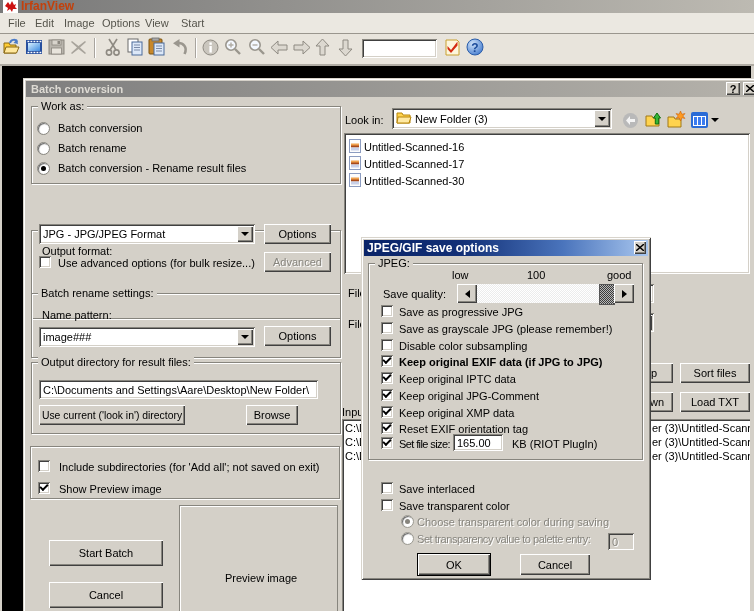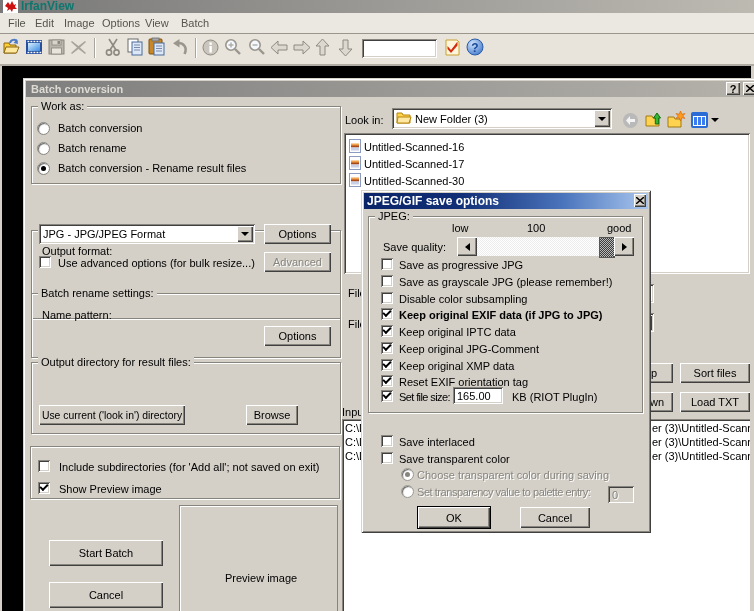--- a/index.html
+++ b/index.html
@@ -1,20 +1,20 @@
 <!DOCTYPE html>
 <html><head>
 <meta charset="utf-8">
 <style>
 html,body{margin:0;padding:0;}
 body{width:754px;height:611px;overflow:hidden;position:relative;
  font-family:"Liberation Sans",sans-serif;font-size:11px;color:#000;background:#000;}
 .abs{position:absolute;}
 
-.win{background:#d4d0c8;box-shadow:inset 1px 1px 0 #d8d4cc,inset -1px -1px 0 #404040,inset 2px 2px 0 #fff,inset -2px -2px 0 #87857e;}
+.win{background:#d4d0c8;box-shadow:inset 1px 1px 0 #d8d4cc,inset -1px -1px 0 #404040,inset 2px 2px 0 #fff,inset -2px -2px 0 #87857e;margin-top:47px;}
 
 .btn{background:#d4d0c8;box-shadow:inset 1px 1px 0 #fff,inset -1px -1px 0 #404040,inset -2px -2px 0 #87857e;
  display:flex;align-items:center;justify-content:center;font-size:11px;color:#000;}
 
 .fld{background:#fff;box-shadow:inset 1px 1px 0 #87857e,inset -1px -1px 0 #fff,inset 2px 2px 0 #404040,inset -2px -2px 0 #d4d0c8;}
 
 .grp{border:1px solid #87857e;box-shadow:inset 1px 1px 0 #fff,1px 1px 0 #fff;}
 .glab{position:absolute;top:-7px;left:6px;background:#d4d0c8;padding:0 3px;line-height:13px;font-size:11px;}
 
 .cb{position:absolute;width:12px;height:12px;background:#fff;box-shadow:inset 1px 1px 0 #87857e,inset -1px -1px 0 #fff,inset 2px 2px 0 #404040,inset -2px -2px 0 #d4d0c8;}
@@ -31,31 +31,31 @@
 </head>
 <body>
 
 <div class="abs" id="chrome" style="left:0;top:0;width:754px;height:66px;">
  <div class="abs" style="left:0;top:0;width:754px;height:13px;background:linear-gradient(to right,#787878,#bdbab2);"></div>
  <div class="abs" style="left:3px;top:0px;width:15px;height:13px;background:#fff;overflow:hidden;">
    <svg width="15" height="13">
         <path d="M2 6 L5 2 L7 5 L9 1 L11 5 L13 4 L12 7 L14 9 L10 9 L9 12 L7 9 L4 11 L5 8 Z" fill="#cc1111"></path>
       </svg>
  </div>
- <div class="abs" style="left:21px;top:0px;font-size:12px;font-weight:bold;color:#0f766e;line-height:13px;">IrfanView</div>
+ <div class="abs" style="left:21px;top:0px;font-size:12px;font-weight:bold;color:#c2410c;line-height:13px;">IrfanView</div>
  <div class="abs" style="left:0;top:13px;width:754px;height:20px;background:#ebe8e1;"></div>
  <div class="abs" style="left:0;top:33px;width:754px;height:1px;background:#9a968e;"></div>
  <div class="abs" style="left:0;top:34px;width:754px;height:30px;background:#e8e4dc;"></div>
  <div class="abs" style="left:0;top:64px;width:754px;height:2px;background:#b0aca4;"></div>
  <div class="abs" style="color:#55544c;top:17px;left:8px;">File</div>
  <div class="abs" style="color:#55544c;top:17px;left:35px;">Edit</div>
  <div class="abs" style="color:#55544c;top:17px;left:64px;">Image</div>
  <div class="abs" style="color:#55544c;top:17px;left:102px;">Options</div>
  <div class="abs" style="color:#55544c;top:17px;left:145px;">View</div>
- <div class="abs" style="color:#55544c;top:17px;left:181px;">Batch</div>
+ <div class="abs" style="color:#55544c;top:17px;left:181px;">Start</div>
  <div class="abs" style="left:3px;top:37px;"><svg width="19" height="19" viewBox="0 0 19 19">
    <path d="M7 6 C8 2 13 2 14 5" fill="none" stroke="#4a7ac8" stroke-width="2"></path>
         <path d="M14 2 L15 7 L10.5 6 Z" fill="#4a7ac8"></path>
    <path d="M1 7 L1 16 L13 16 L13 8 L7 8 L6 6 L1 6 Z" fill="#ffcc33" stroke="#8a6914" stroke-width="1"></path>
    <path d="M3 10 L16 10 L13.5 16 L1 16 Z" fill="#ffe79c" stroke="#8a6914" stroke-width="1"></path>
       </svg></div>
  <div class="abs" style="left:25px;top:38px;"><svg width="18" height="18" viewBox="0 0 18 18">
    <rect x="1" y="2" width="16" height="14" fill="#274f9e"></rect>
         <rect x="3" y="5" width="12" height="8" fill="url(#fg)"></rect>
    <defs>
@@ -198,23 +198,32 @@
       </div>
  </div>
  <div class="abs btn" style="left:241px;top:146px;width:67px;height:20px;">Options</div>
  <div class="abs cb" style="left:16px;top:178px;"></div>
  <div class="lbl" style="left:35px;top:179px;">Use advanced options (for bulk resize...)</div>
  <div class="abs btn dis" style="left:241px;top:174px;width:67px;height:20px;">Advanced</div>
  <div class="abs grp" style="left:8px;top:215px;width:308px;height:63px;">
    <span class="glab">Batch rename settings:</span>
    <div class="lbl" style="left:10px;top:15px;">Name pattern:</div>
  </div>
+ <div class="abs fld" style="left:16px;top:249px;width:216px;height:20px;">
+   <div class="lbl" style="left:4px;top:4px;">image###</div>
+   <div class="dd" style="right:2px;top:2px;bottom:2px;width:16px;">
+        <div class="dar"></div>
+      </div>
+ </div>
  <div class="abs btn" style="left:241px;top:248px;width:67px;height:20px;">Options</div>
  <div class="abs grp" style="left:8px;top:284px;width:308px;height:70px;">
    <span class="glab">Output directory for result files:</span>
+ </div>
+ <div class="abs fld" style="left:16px;top:302px;width:279px;height:19px;">
+   <div class="lbl" style="left:4px;top:4px;">C:\Documents and Settings\Aare\Desktop\New Folder\</div>
  </div>
  <div class="abs btn" style="left:16px;top:327px;width:146px;height:20px;font-size:10.4px;white-space:nowrap;">Use current ('look in') directory</div>
  <div class="abs btn" style="left:223px;top:327px;width:52px;height:20px;">Browse</div>
  <div class="abs grp" style="left:7px;top:368px;width:308px;height:51px;">
    <div class="cb" style="left:7px;top:13px;"></div>
    <div class="lbl" style="left:28px;top:14px;">Include subdirectories (for 'Add all'; not saved on exit)</div>
    <div class="cb" style="left:7px;top:35px;">
         <div class="ck"></div>
       </div>
    <div class="lbl" style="left:28px;top:36px;">Show Preview image</div>

